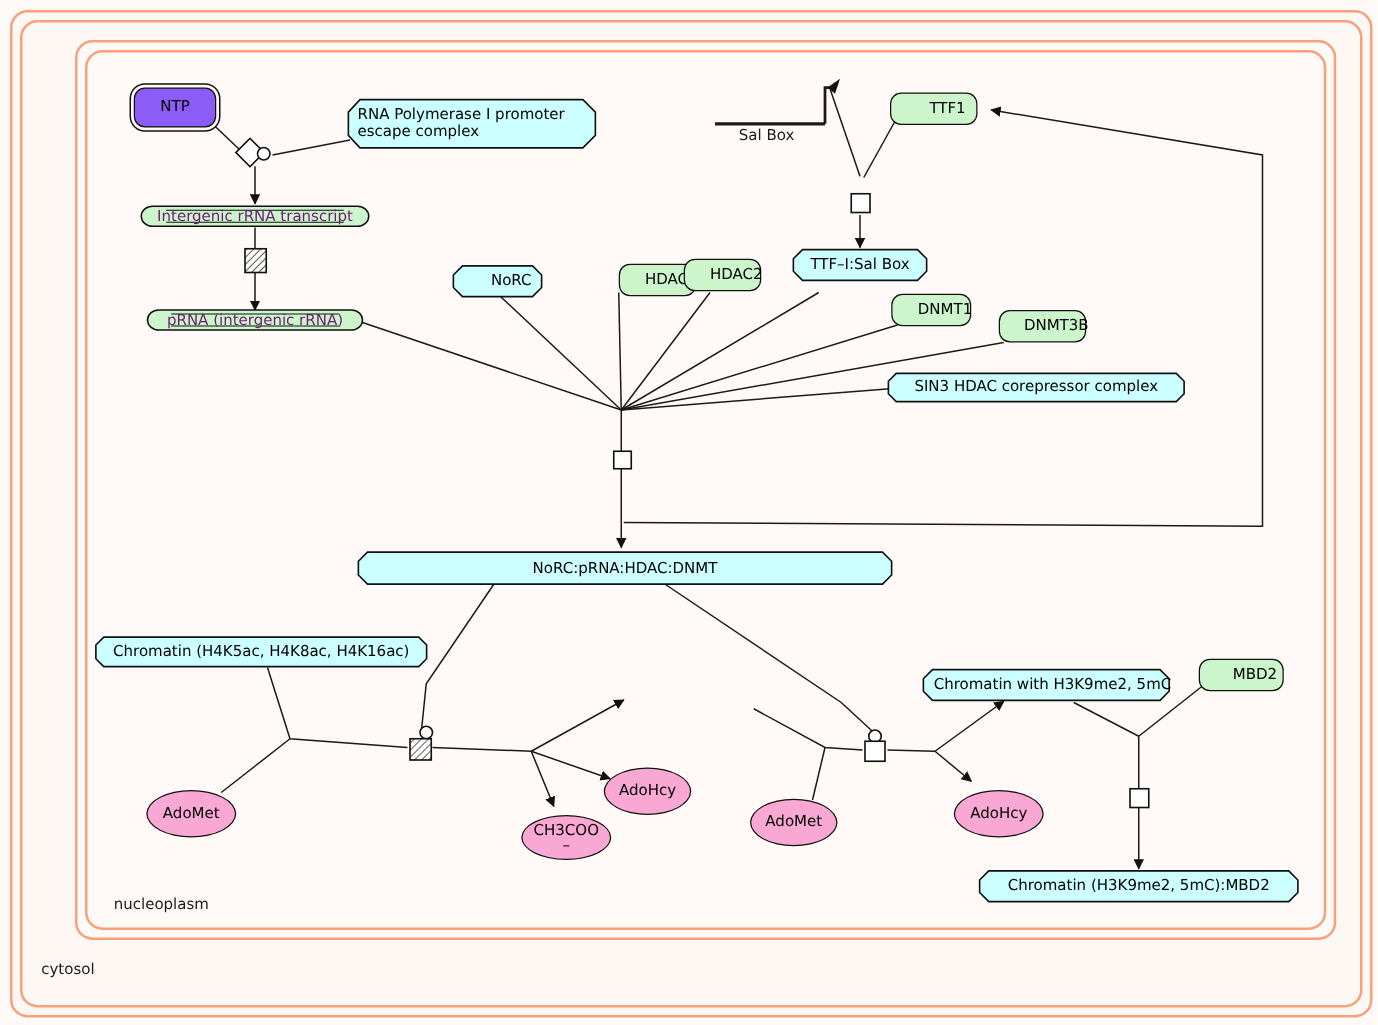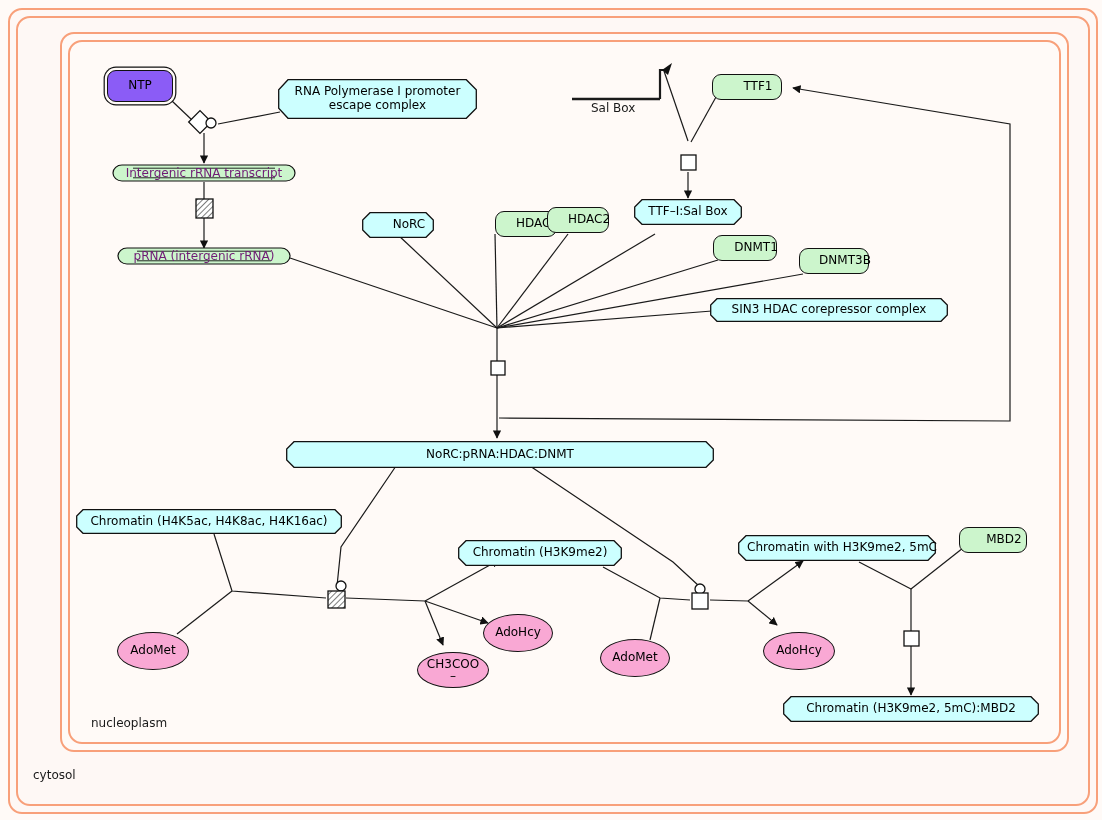--- a/index.html
+++ b/index.html
@@ -91,21 +91,21 @@
   .n-complex-wrap {
     position: absolute;
     z-index: 2;
   }
   .n-complex-wrap svg { position: absolute; left: 0; top: 0; overflow: visible; }
   .n-complex-wrap .lbl {
     position: absolute;
     left: 0; top: 0;
     width: 100%; height: 100%;
     display: flex; align-items: center; justify-content: center;
-    font-size: 12px; color: #000; text-align: center;
+    font-size: 12px; color: #000; text-align: left;
     padding: 0 8px; box-sizing: border-box;
     line-height: 1.15;
   }
   
   .n-rna-wrap { position: absolute; z-index: 2; }
   .n-rna-wrap svg { position: absolute; left:0; top:0; overflow: visible; }
   .n-rna-wrap .lbl {
     position: absolute; left:0; top:0; width:100%; height:100%;
     display:flex; align-items:center; justify-content:center;
     font-size: 12px; color:#701a75; text-align:center;
@@ -297,26 +297,20 @@
     <div class="lbl">NoRC:pRNA:HDAC:DNMT</div>
   </div>
 
   <div class="n-complex-wrap" style="left:76px; top:509px; width:266px; height:25px;">
     <svg viewBox="0 0 266 25" width="266" height="25">
       <path d="M 7,0.7 L 259,0.7 L 265.3,7 L 265.3,18 L 259,24.3 L 7,24.3 L 0.7,18 L 0.7,7 Z" fill="#ccffff" stroke="#111" stroke-width="1.3"></path>
     </svg>
     <div class="lbl">Chromatin (H4K5ac, H4K8ac, H4K16ac)</div>
   </div>
 
-  <div class="n-complex-wrap" style="left:458px; top:540px; width:164px; height:26px;">
-    <svg viewBox="0 0 164 26" width="164" height="26">
-      <path d="M 8,0.7 L 156,0.7 L 163.3,8 L 163.3,18 L 156,25.3 L 8,25.3 L 0.7,18 L 0.7,8 Z" fill="#ccffff" stroke="#111" stroke-width="1.3"></path>
-    </svg>
-    <div class="lbl">Chromatin (H3K9me2)</div>
-  </div>
 
   <div class="n-complex-wrap" style="left:738px; top:535px; width:208px; height:26px;">
     <svg viewBox="0 0 198 26" width="198" height="26">
       <path d="M 8,0.7 L 190,0.7 L 197.3,8 L 197.3,18 L 190,25.3 L 8,25.3 L 0.7,18 L 0.7,8 Z" fill="#ccffff" stroke="#111" stroke-width="1.3"></path>
     </svg>
     <div class="lbl">Chromatin with H3K9me2, 5mC</div>
   </div>
 
   <div class="node n-protein" style="left:959px; top:527px; width:68px; height:26px;">MBD2</div>
 

